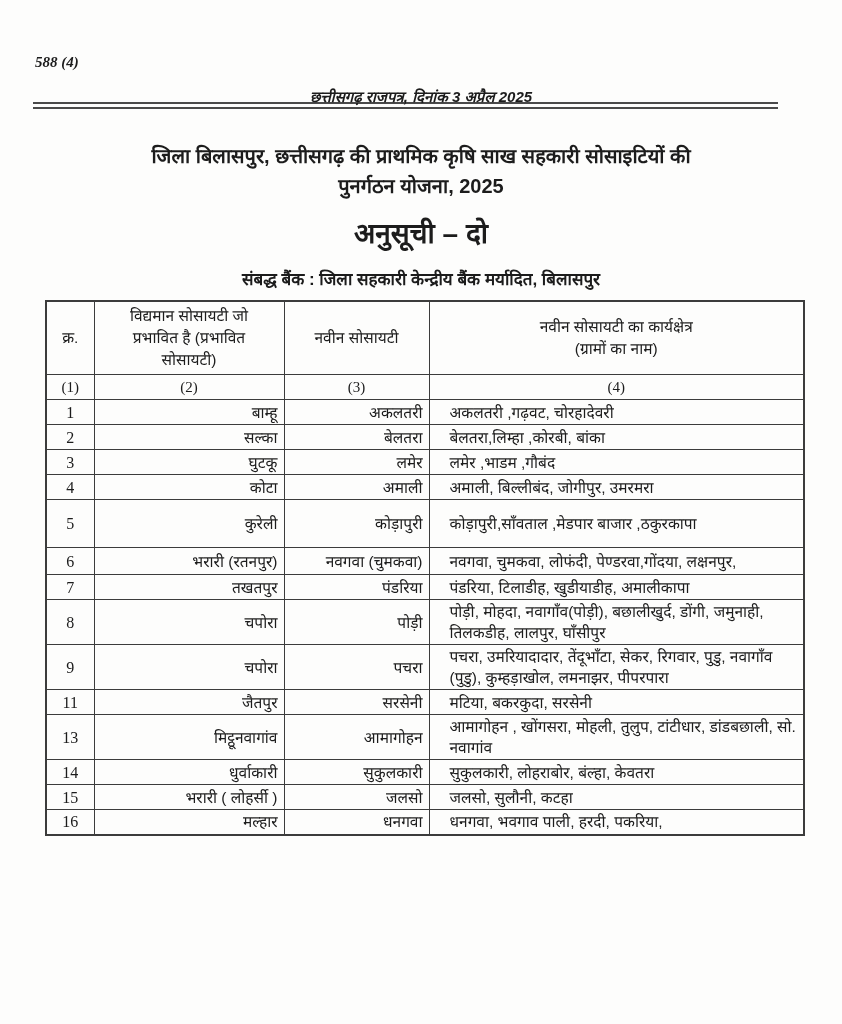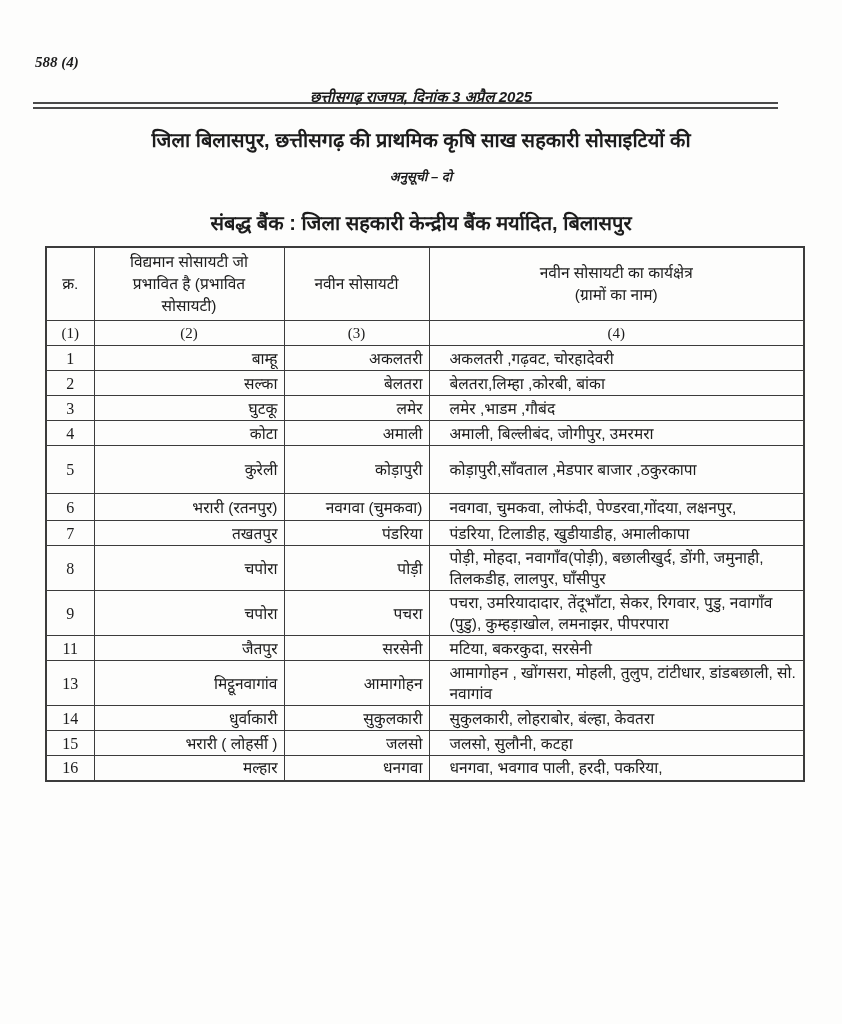--- a/index.html
+++ b/index.html
@@ -33,34 +33,34 @@
   }
   .double-rule {
     margin: 8px 64px 0 33px;
     height: 3px;
     border-top: 2px solid #4a4a4a;
     border-bottom: 2px solid #4a4a4a;
   }
 
   
   .title {
-    margin-top: 16px;
+    margin-top: 32px;
     text-align: center;
     font-size: 20px; font-weight: 600;
     line-height: 30px;
   }
   .schedule {
     margin-top: 12px;
     text-align: center;
-    font-size: 13px; font-weight: 600; font-style: italic;
+    font-size: 28px; font-weight: 600;
   }
   .bank-line {
-    margin-top: 24px;
-    text-align: center;
-    font-size: 20px; font-weight: 600;
+    margin-top: 16px;
+    text-align: center;
+    font-size: 17px; font-weight: 600;
   }
 
   
   table.societies {
     border-collapse: collapse;
     table-layout: fixed;
     margin: 10px 0 0 45px;
     width: 758px;
     border: 2px solid #3c3c3c;
     font-size: 15.5px;
@@ -108,20 +108,21 @@
 
   <div class="topbar">
     <span class="page-number">588 (4)</span>
     <span class="gazette-header">छत्तीसगढ़ राजपत्र, दिनांक 3 अप्रैल 2025</span>
   </div>
 
   <div class="double-rule"></div>
 
   <div class="title">
     <div>जिला बिलासपुर, छत्तीसगढ़ की प्राथमिक कृषि साख सहकारी सोसाइटियों की</div>
+    <div>पुनर्गठन योजना, 2025</div>
   </div>
 
   <div class="schedule">अनुसूची – दो</div>
 
   <div class="bank-line">संबद्ध बैंक : जिला सहकारी केन्द्रीय बैंक मर्यादित, बिलासपुर</div>
 
   <table class="societies">
     <colgroup>
       <col class="c1">
         <col class="c2">

